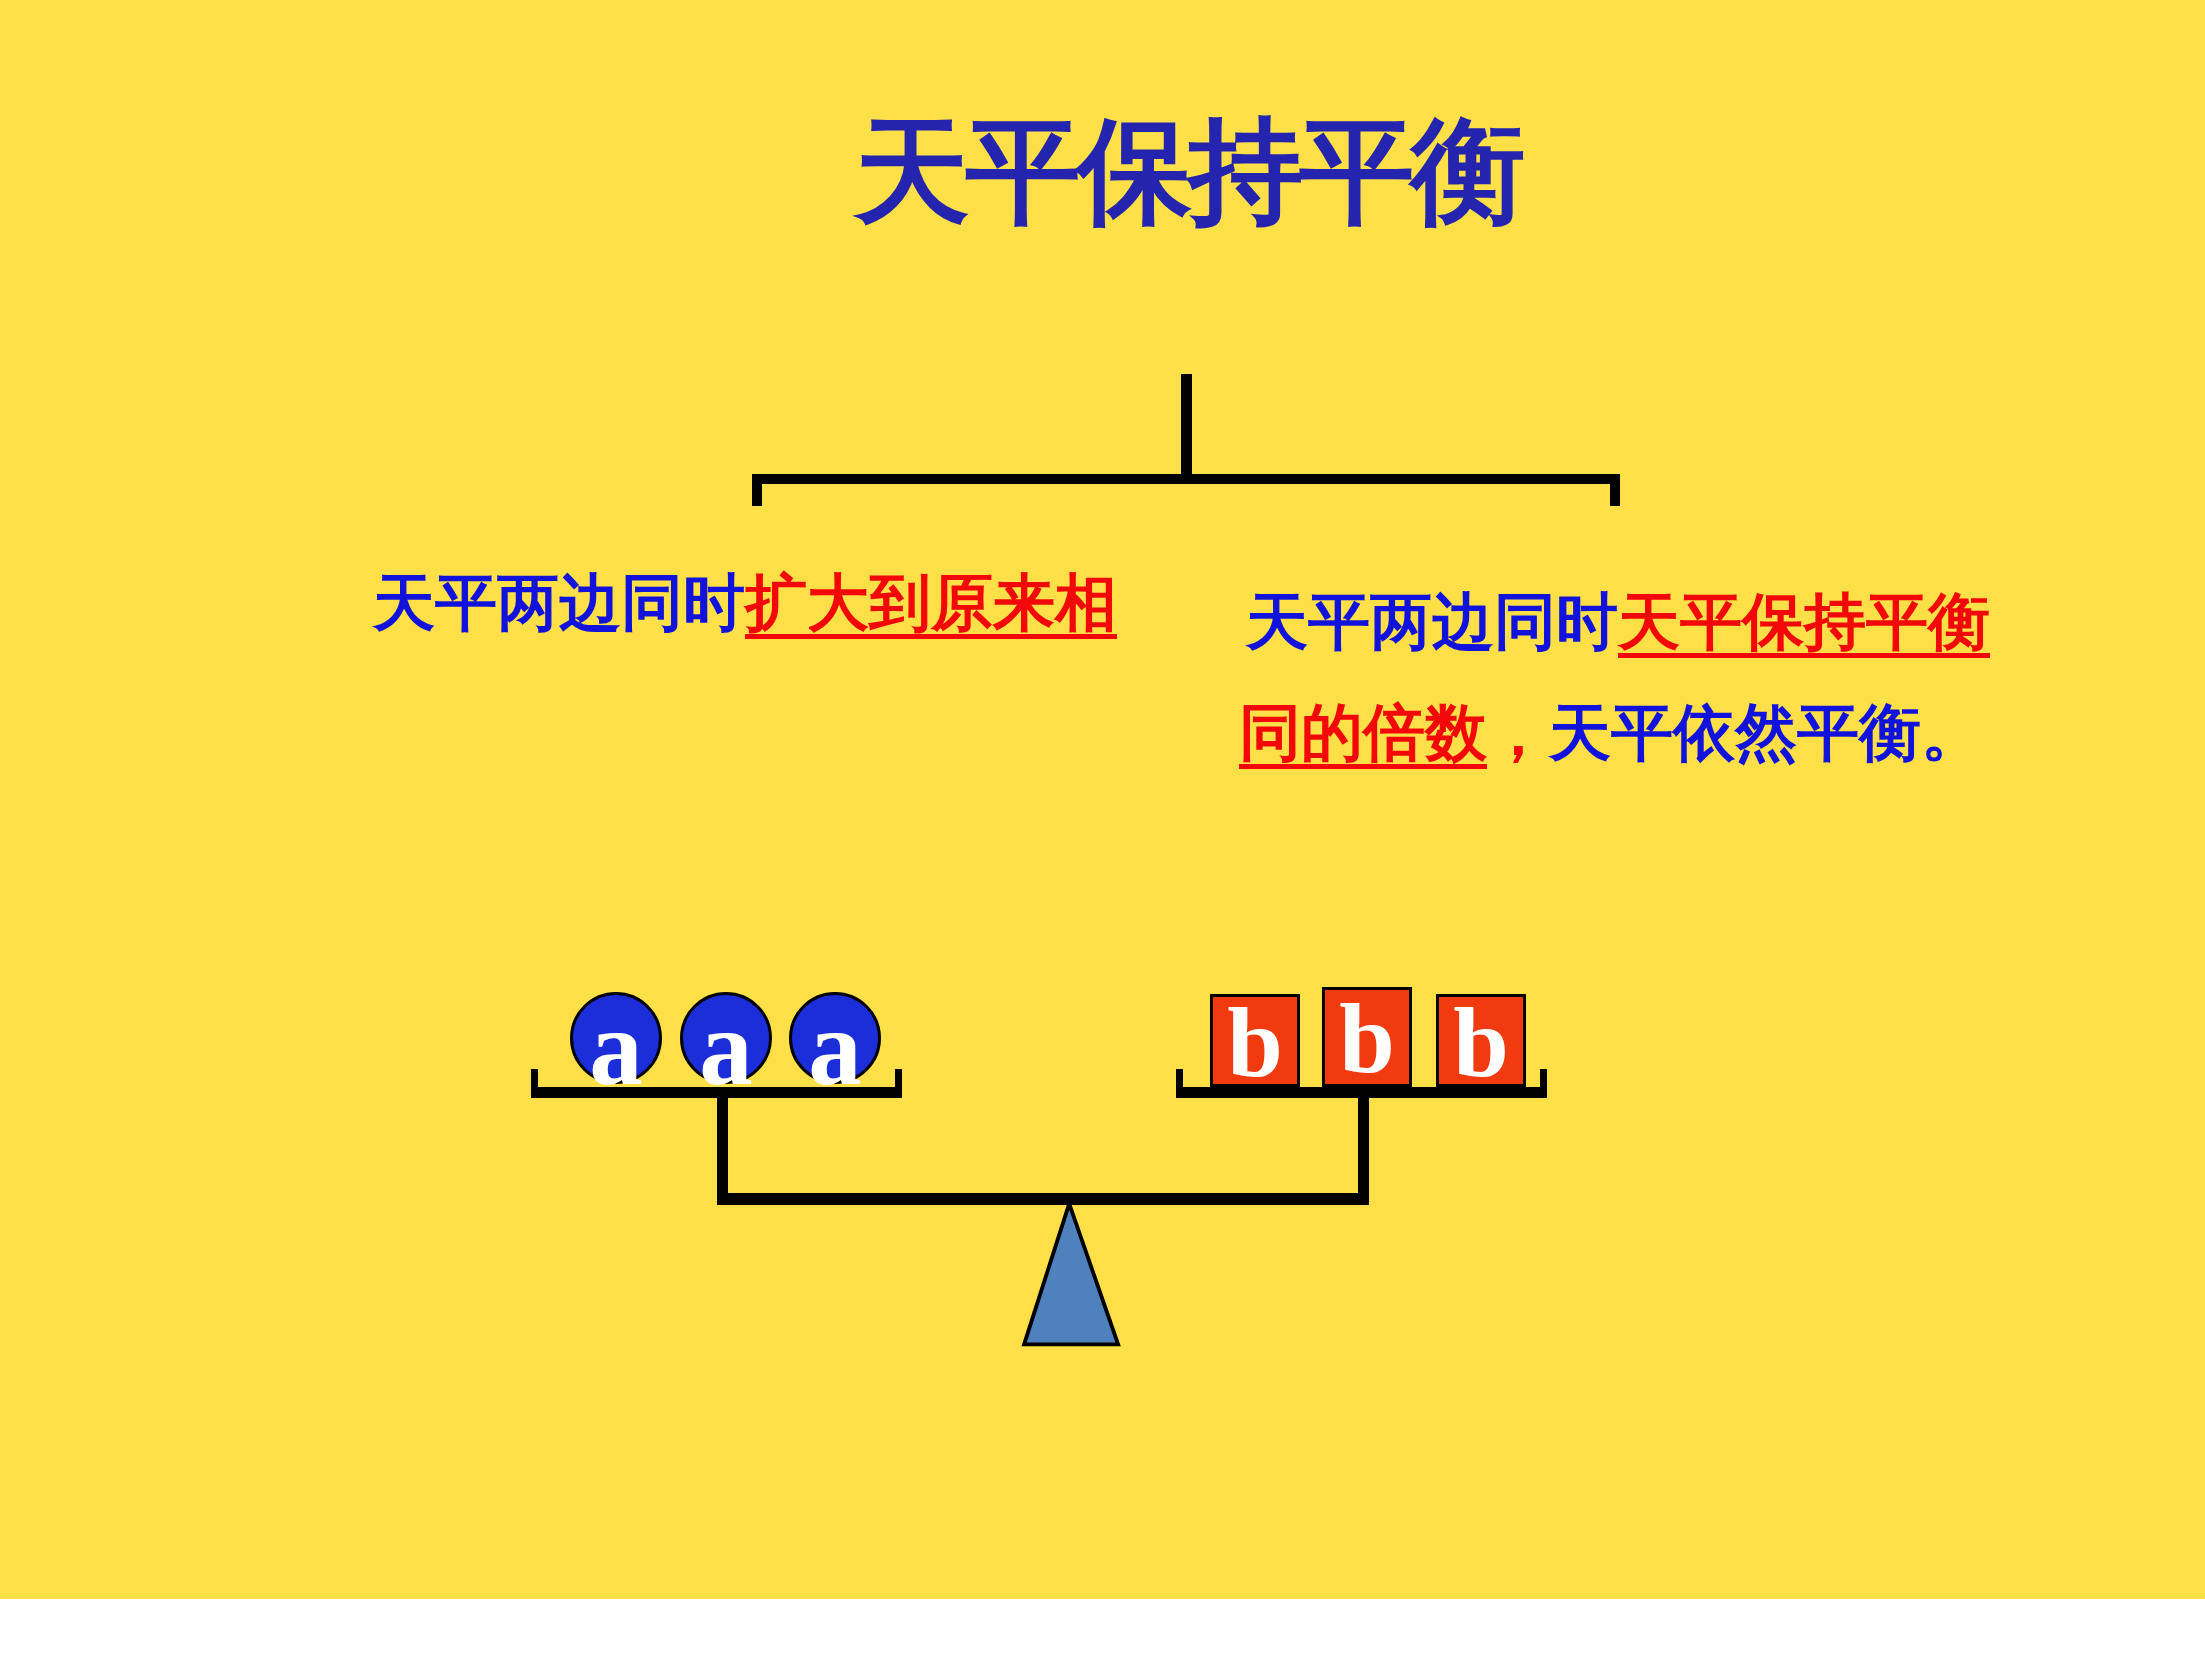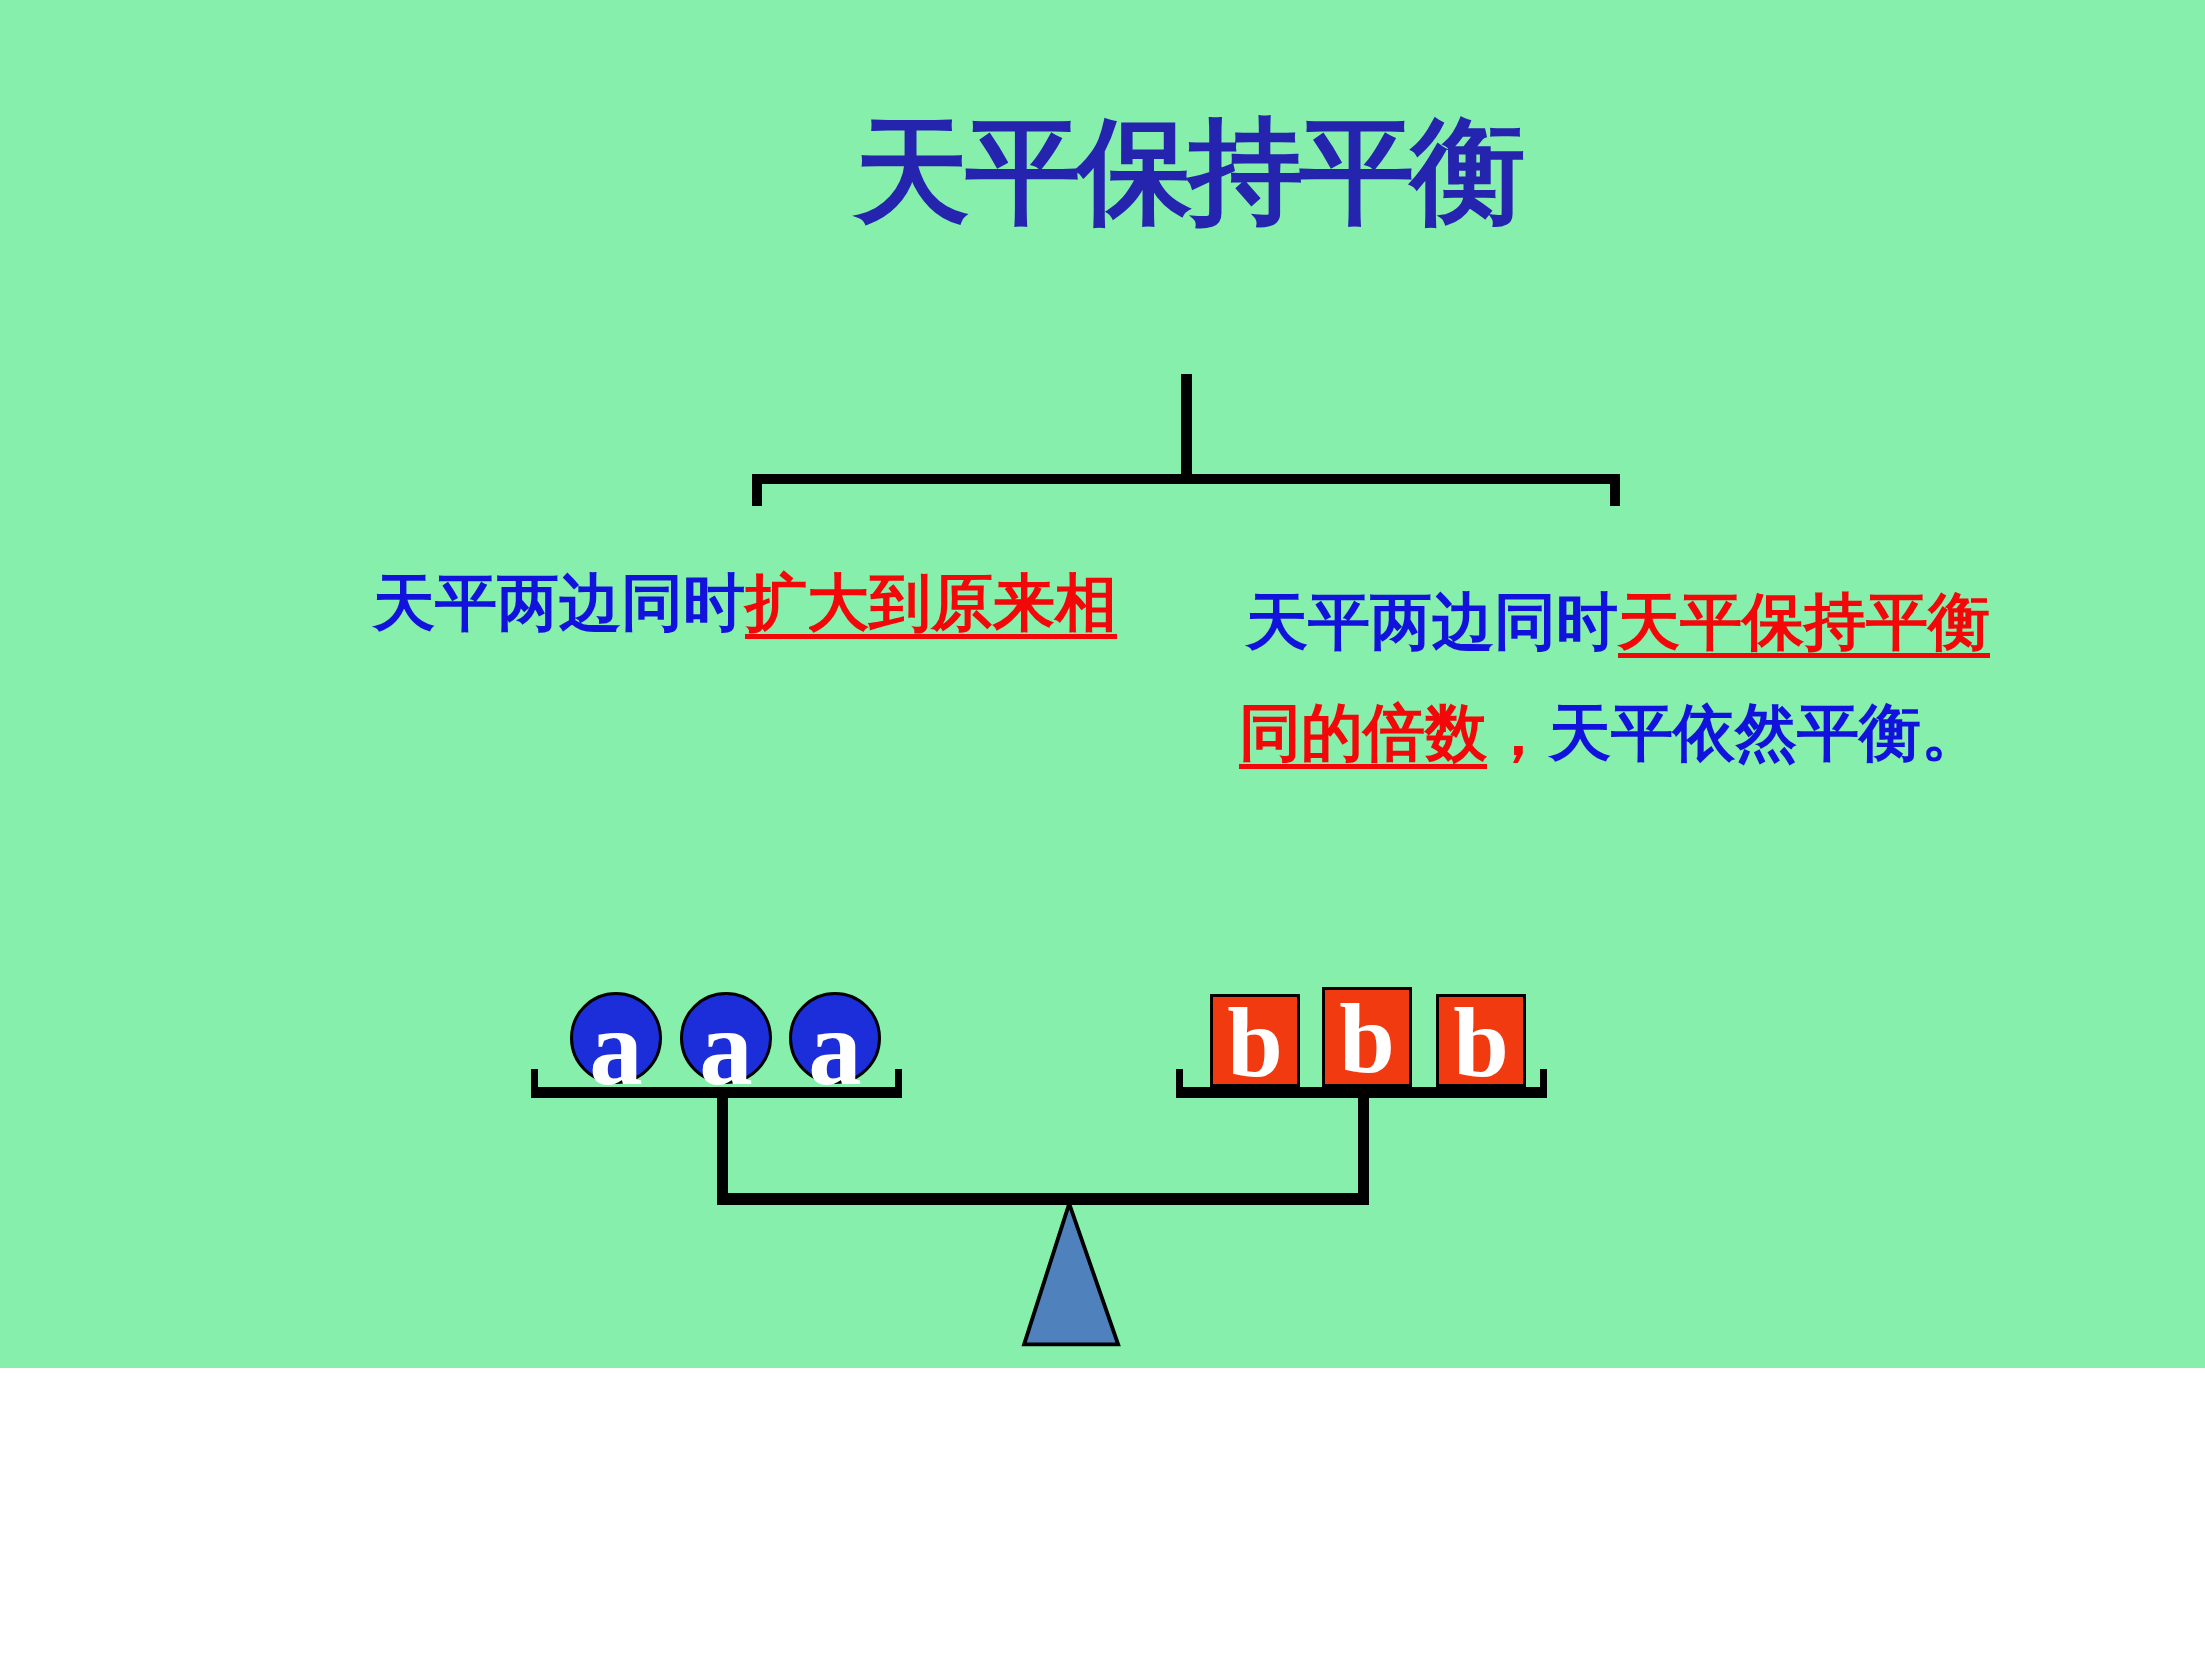--- a/index.html
+++ b/index.html
@@ -3,22 +3,22 @@
 <meta charset="utf-8">
 <style>
   html, body {
     margin: 0;
     padding: 0;
     background: #ffffff;
   }
   .slide {
     position: relative;
     width: 2205px;
-    height: 1368px;
-    background: #86efac;
+    height: 1599px;
+    background: #fde047;
     overflow: hidden;
     font-family: "Liberation Serif", "DejaVu Serif", serif;
   }
   .title {
     position: absolute;
     left: 1188px;
     top: 107px;
     transform: translateX(-50%);
     font-size: 115px;
     font-weight: bold;

